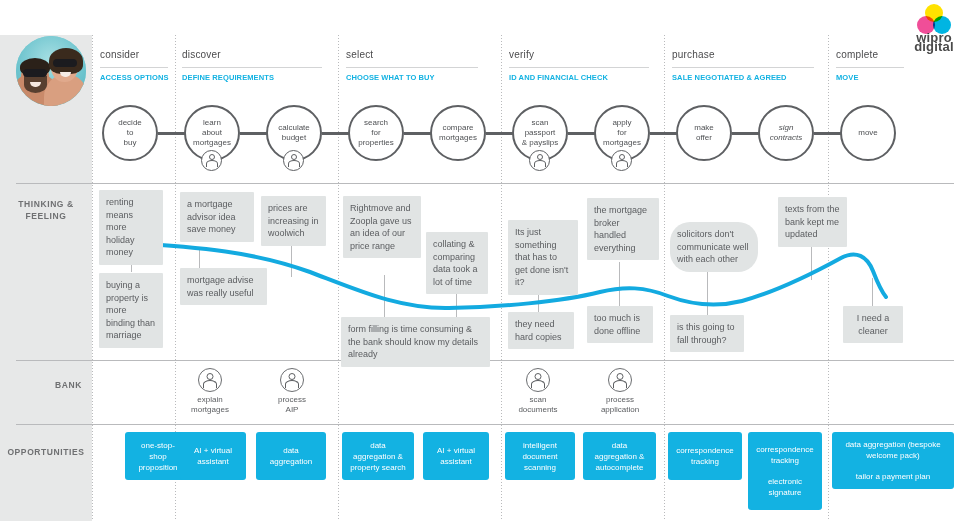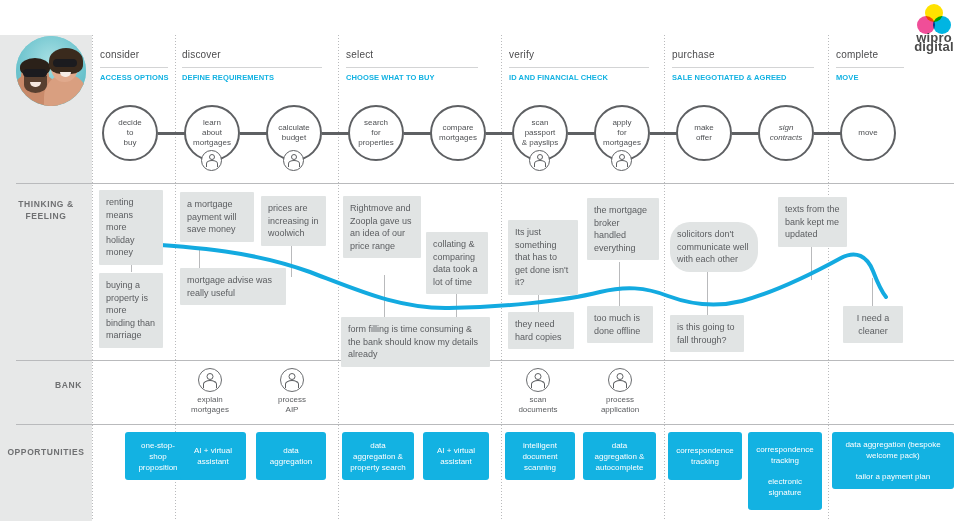--- a/index.html
+++ b/index.html
@@ -340,22 +340,22 @@
              C 500,307 560,302 600,292
              C 625,286 645,287 668,296
              C 695,306 718,307 742,301
              C 775,292 810,275 841,258
              C 856,250 867,256 873,271
              C 878,284 882,292 886,297" fill="none" stroke="#13aae0" stroke-width="4" stroke-linecap="round"></path>
   </svg>
 
   <div class="tbox" style="left:99px;top:190px;width:64px;">renting means more holiday money</div>
   <div class="tbox" style="left:99px;top:273px;width:64px;">buying a property is more binding than marriage</div>
-  <div class="tbox" style="left:180px;top:192px;width:74px;">a mortgage payment will save money</div>
-  <div class="tbox" style="left:180px;top:268px;width:106px;">mortgage advise was really useful</div>
+  <div class="tbox" style="left:180px;top:192px;width:74px;">a mortgage advisor idea save money</div>
+  <div class="tbox" style="left:180px;top:268px;width:87px;">mortgage advise was really useful</div>
   <div class="tbox" style="left:261px;top:196px;width:65px;">prices are increasing in woolwich</div>
   <div class="tbox" style="left:343px;top:196px;width:78px;">Rightmove and Zoopla gave us an idea of our price range</div>
   <div class="tbox" style="left:426px;top:232px;width:62px;">collating &amp; comparing data took a lot of time</div>
   <div class="tbox" style="left:341px;top:317px;width:149px;">form filling is time consuming &amp; the bank should know my details already</div>
   <div class="tbox" style="left:508px;top:220px;width:70px;">Its just something that has to get done isn't it?</div>
   <div class="tbox" style="left:508px;top:312px;width:66px;">they need hard copies</div>
   <div class="tbox" style="left:587px;top:198px;width:72px;">the mortgage broker handled everything</div>
   <div class="tbox" style="left:587px;top:306px;width:66px;">too much is done offline</div>
   <div class="tbox" style="left:670px;top:222px;width:88px;border-radius:20px;">solicitors don't communicate well with each other</div>
   <div class="tbox" style="left:670px;top:315px;width:74px;">is this going to fall through?</div>

